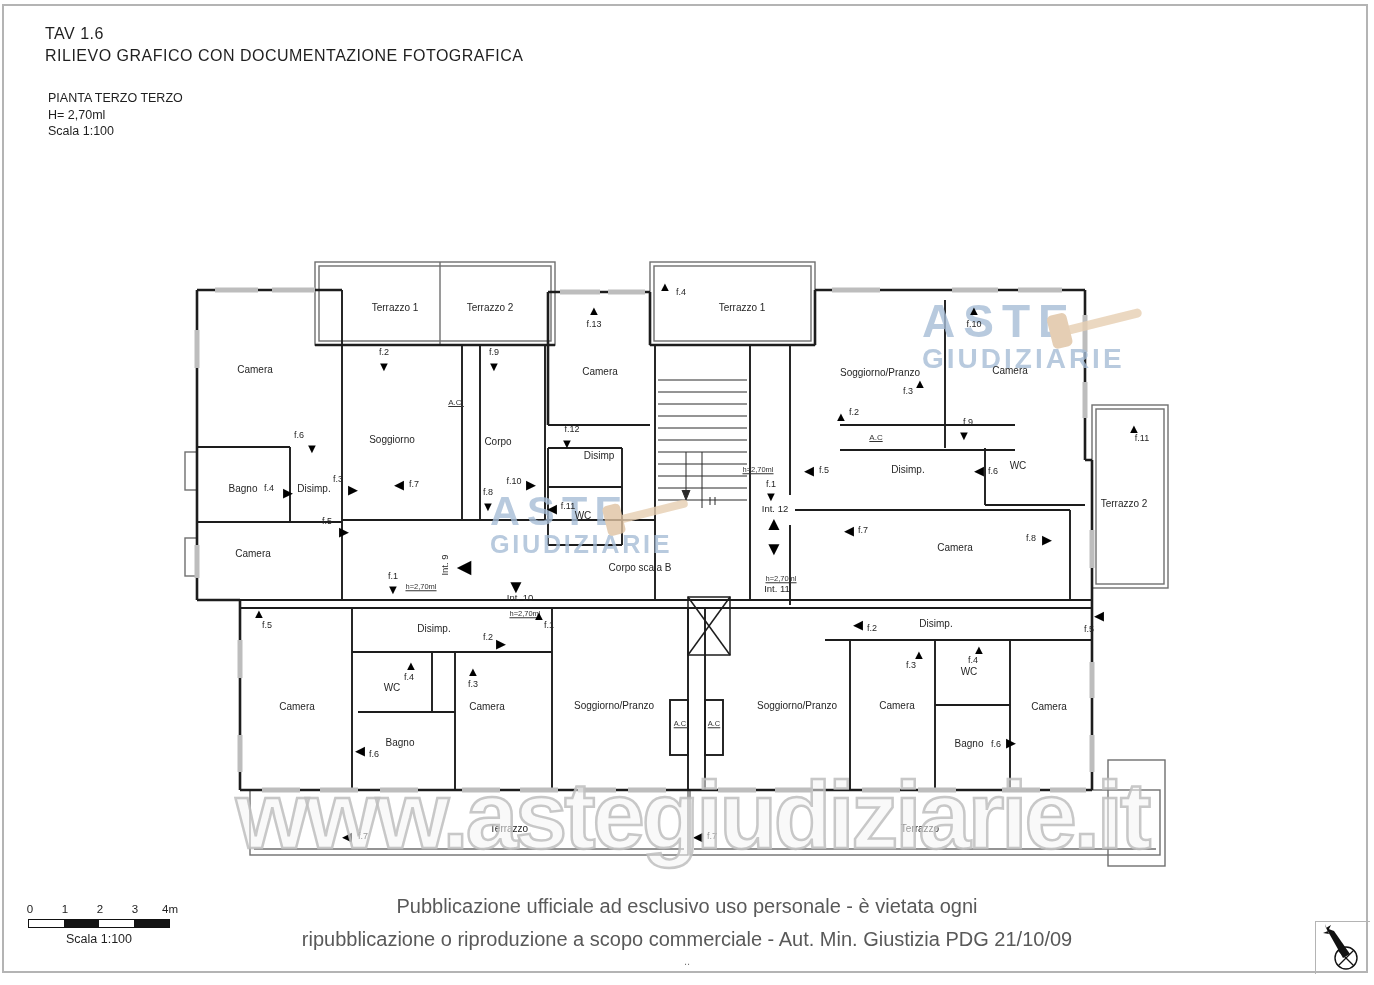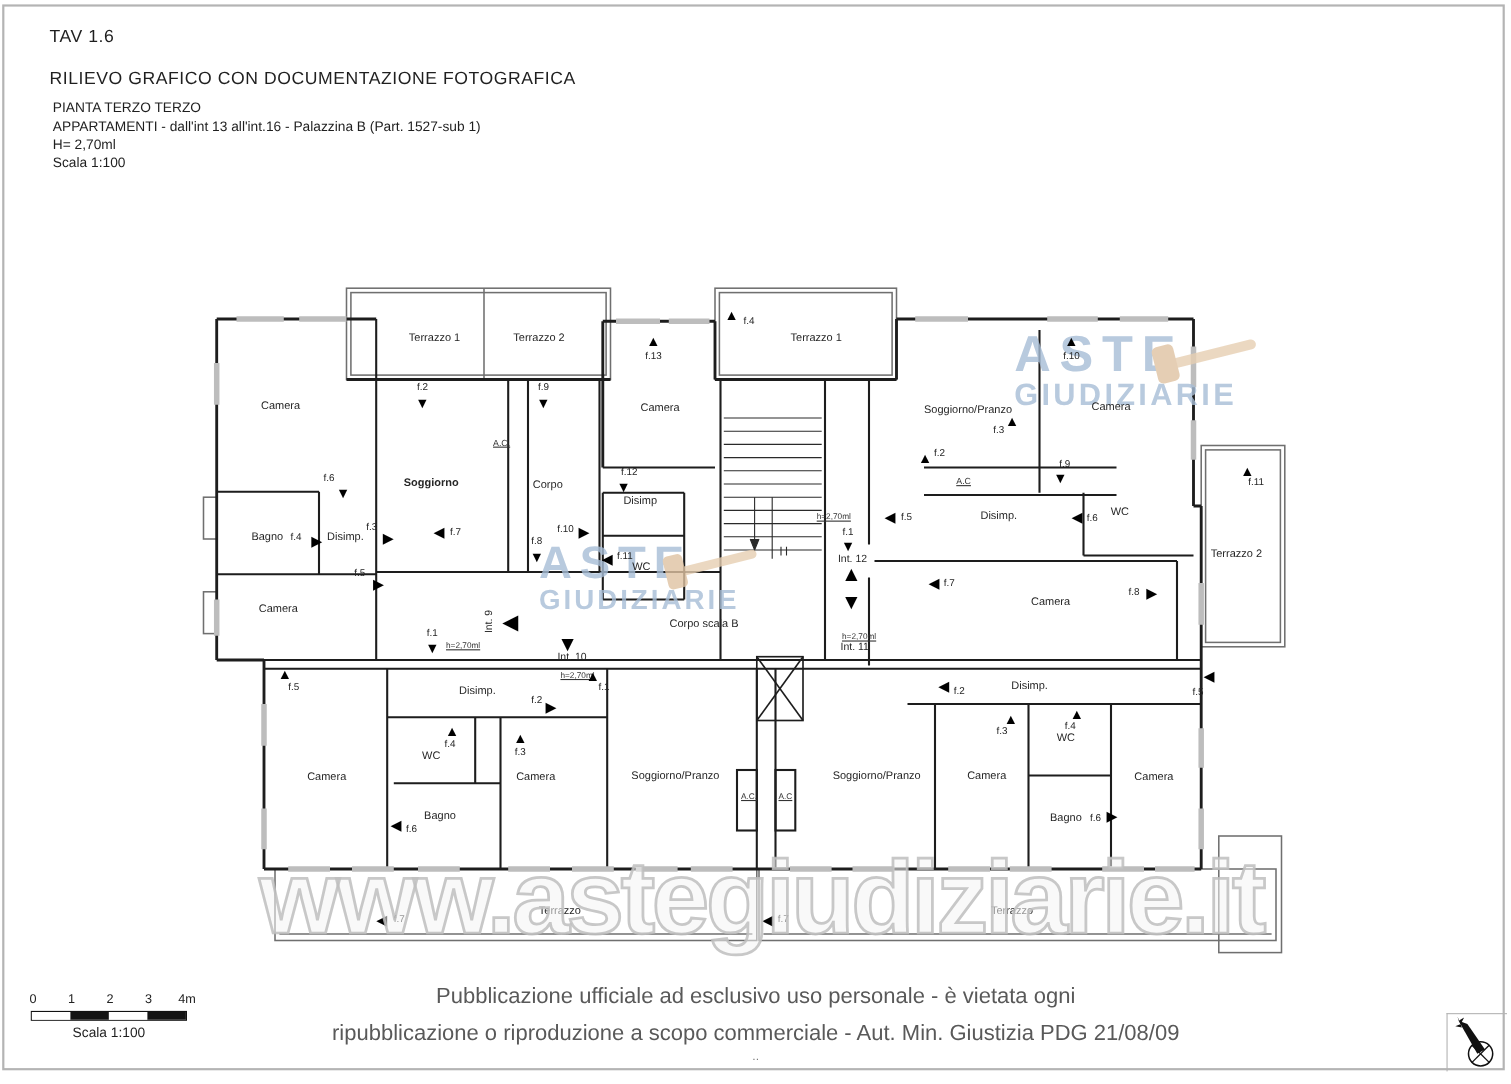--- a/index.html
+++ b/index.html
@@ -3,21 +3,21 @@
 <meta charset="utf-8">
 <style>
   html,body{margin:0;padding:0;background:#fff;}
   #page{position:relative;width:1374px;height:985px;background:#fff;overflow:hidden;
         font-family:"Liberation Sans",sans-serif;color:#1f1f1f;}
   .border-frame{position:absolute;left:2px;top:4px;width:1366px;height:969px;
         border:2px solid #b4b4b4;box-sizing:border-box;pointer-events:none;}
   
   #hdr{position:absolute;left:45px;top:25px;}
   .tav{font-size:16px;letter-spacing:.5px;}
-  .maintitle{font-size:16px;letter-spacing:.5px;margin-top:20px;}
+  .maintitle{font-size:16px;letter-spacing:.5px;margin-top:4px;}
   #subtitle{position:absolute;left:48px;top:90px;font-size:12.5px;line-height:16.5px;}
   
   #plan-svg{position:absolute;left:0;top:0;}
   .lbl{position:absolute;transform:translate(-50%,-50%);font-size:10px;color:#262626;
        white-space:nowrap;line-height:1;}
   .lbl.mk{font-size:9px;}
   .lbl.sm{font-size:7.5px;color:#333;text-decoration:underline;}
   .lbl.intlbl{font-size:9.5px;}
   .tri{position:absolute;transform:translate(-50%,-50%);font-size:13px;color:#000;line-height:1;}
   .tri.big{font-size:19px;}
@@ -54,21 +54,20 @@
 
 <div id="page">
   <div class="border-frame"></div>
 
   <div id="hdr">
     <div class="tav">TAV 1.6</div>
     <div class="maintitle">RILIEVO GRAFICO CON DOCUMENTAZIONE FOTOGRAFICA</div>
   </div>
   <div id="subtitle">
       <div>PIANTA TERZO TERZO</div>
-      <div>APPARTAMENTI - dall'int 13 all'int.16 - Palazzina B (Part. 1527-sub 1)</div>
       <div>H= 2,70ml</div>
       <div>Scala 1:100</div>
     </div>
 
   <svg id="plan-svg" width="1374" height="985" viewBox="0 0 1374 985">
 
     <g stroke="#6f6f6f" stroke-width="1.4" fill="none">
       <rect x="315" y="262" width="240" height="83"></rect>
       <rect x="319" y="266" width="232" height="75"></rect>
       <line x1="440" y1="262" x2="440" y2="345"></line>
@@ -157,27 +156,27 @@
           <div class="head" style="background: rgb(223, 195, 162);"></div>
         </div>
       </div>
     </div>
 
   <div id="plan-labels">
       <div class="lbl" style="left: 255px; top: 370px;">Camera</div>
       <div class="lbl" style="left: 395px; top: 308px;">Terrazzo 1</div>
       <div class="lbl" style="left: 490px; top: 308px;">Terrazzo 2</div>
       <div class="lbl" style="left: 600px; top: 372px;">Camera</div>
-      <div class="lbl" style="left: 392px; top: 440px; font-weight: bold;">Soggiorno</div>
+      <div class="lbl" style="left: 392px; top: 440px;">Soggiorno</div>
       <div class="lbl sm" style="left: 456px; top: 403px; font-size: 8px;">A.C.</div>
       <div class="lbl" style="left: 498px; top: 442px;">Corpo</div>
       <div class="lbl" style="left: 243px; top: 489px;">Bagno</div>
       <div class="lbl" style="left: 314px; top: 489px;">Disimp.</div>
       <div class="lbl" style="left: 253px; top: 554px;">Camera</div>
-      <div class="lbl" style="left: 582px; top: 456px;">Disimp</div>
+      <div class="lbl" style="left: 599px; top: 456px;">Disimp</div>
       <div class="lbl" style="left: 583px; top: 516px;">WC</div>
       <div class="lbl" style="left: 742px; top: 308px;">Terrazzo 1</div>
       <div class="lbl" style="left: 640px; top: 568px;">Corpo scala B</div>
       <div class="lbl" style="left: 880px; top: 373px;">Soggiorno/Pranzo</div>
       <div class="lbl" style="left: 1010px; top: 371px;">Camera</div>
       <div class="lbl sm" style="left: 876px; top: 438px; font-size: 8px;">A.C</div>
       <div class="lbl" style="left: 908px; top: 470px;">Disimp.</div>
       <div class="lbl" style="left: 1018px; top: 466px;">WC</div>
       <div class="lbl" style="left: 955px; top: 548px;">Camera</div>
       <div class="lbl" style="left: 1124px; top: 504px;">Terrazzo 2</div>
@@ -281,21 +280,21 @@
       <div class="lbl mk" style="left: 712px; top: 836px;">f.7</div>
       <div class="tri big" style="left: 464px; top: 566px;">◀</div>
       <div class="tri big" style="left: 516px; top: 586px;">▼</div>
       <div class="tri big" style="left: 774px; top: 523px;">▲</div>
       <div class="tri big" style="left: 774px; top: 548px;">▼</div>
     </div>
 
   <div id="footer1">Pubblicazione ufficiale ad esclusivo uso personale - è vietata ogni</div>
 
   <div id="wm-url">www.astegiudiziarie.it</div>
-  <div id="footer2">ripubblicazione o riproduzione a scopo commerciale - Aut. Min. Giustizia PDG 21/08/09</div>
+  <div id="footer2">ripubblicazione o riproduzione a scopo commerciale - Aut. Min. Giustizia PDG 21/10/09</div>
   <div id="footer-dots">..</div>
 
   <div id="scalebar">
     <div id="scale-ticks">
         <span style="left: 2px;">0</span>
         <span style="left: 37px;">1</span>
         <span style="left: 72px;">2</span>
         <span style="left: 107px;">3</span>
         <span style="left: 142px;">4m</span>
       </div>

